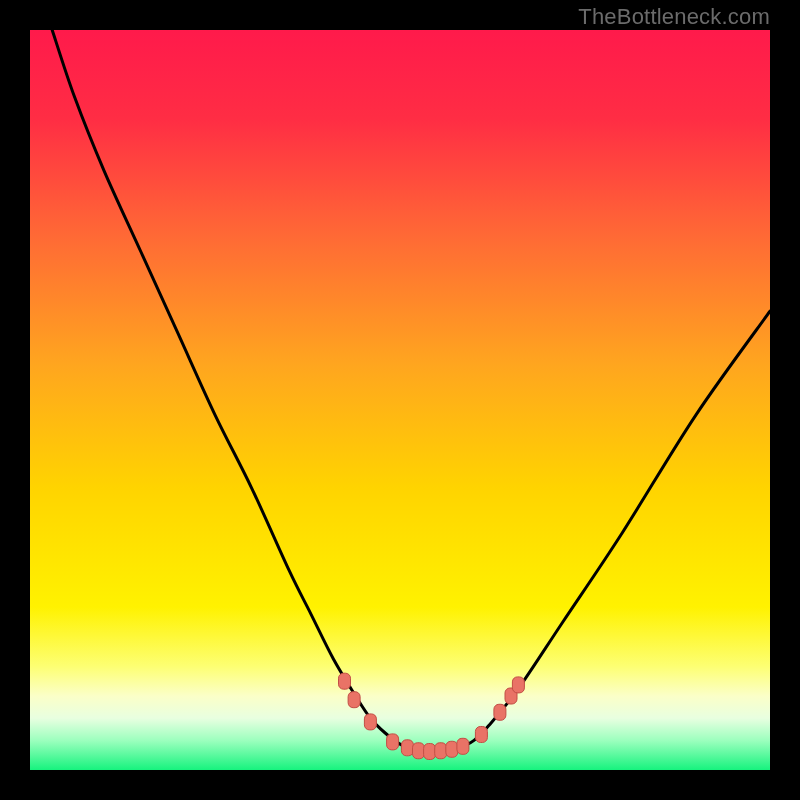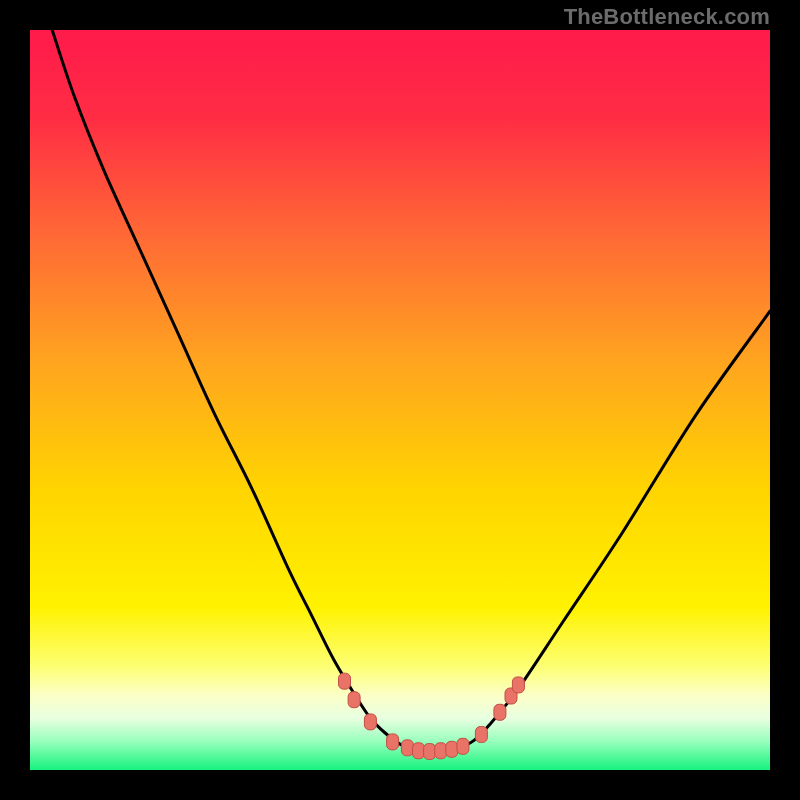--- a/index.html
+++ b/index.html
@@ -27,21 +27,21 @@
   }
   .gradient {
     position: absolute;
     inset: 0;
   }
   .watermark {
     position: absolute;
     top: 4px;
     right: 30px;
     font-size: 22px;
-    font-weight: 700;
+    font-weight: 400;
     color: #6b6b6b;
     letter-spacing: 0.2px;
   }
   svg.curve {
     position: absolute;
     inset: 0;
   }
 </style>
 </head>
 <body>

